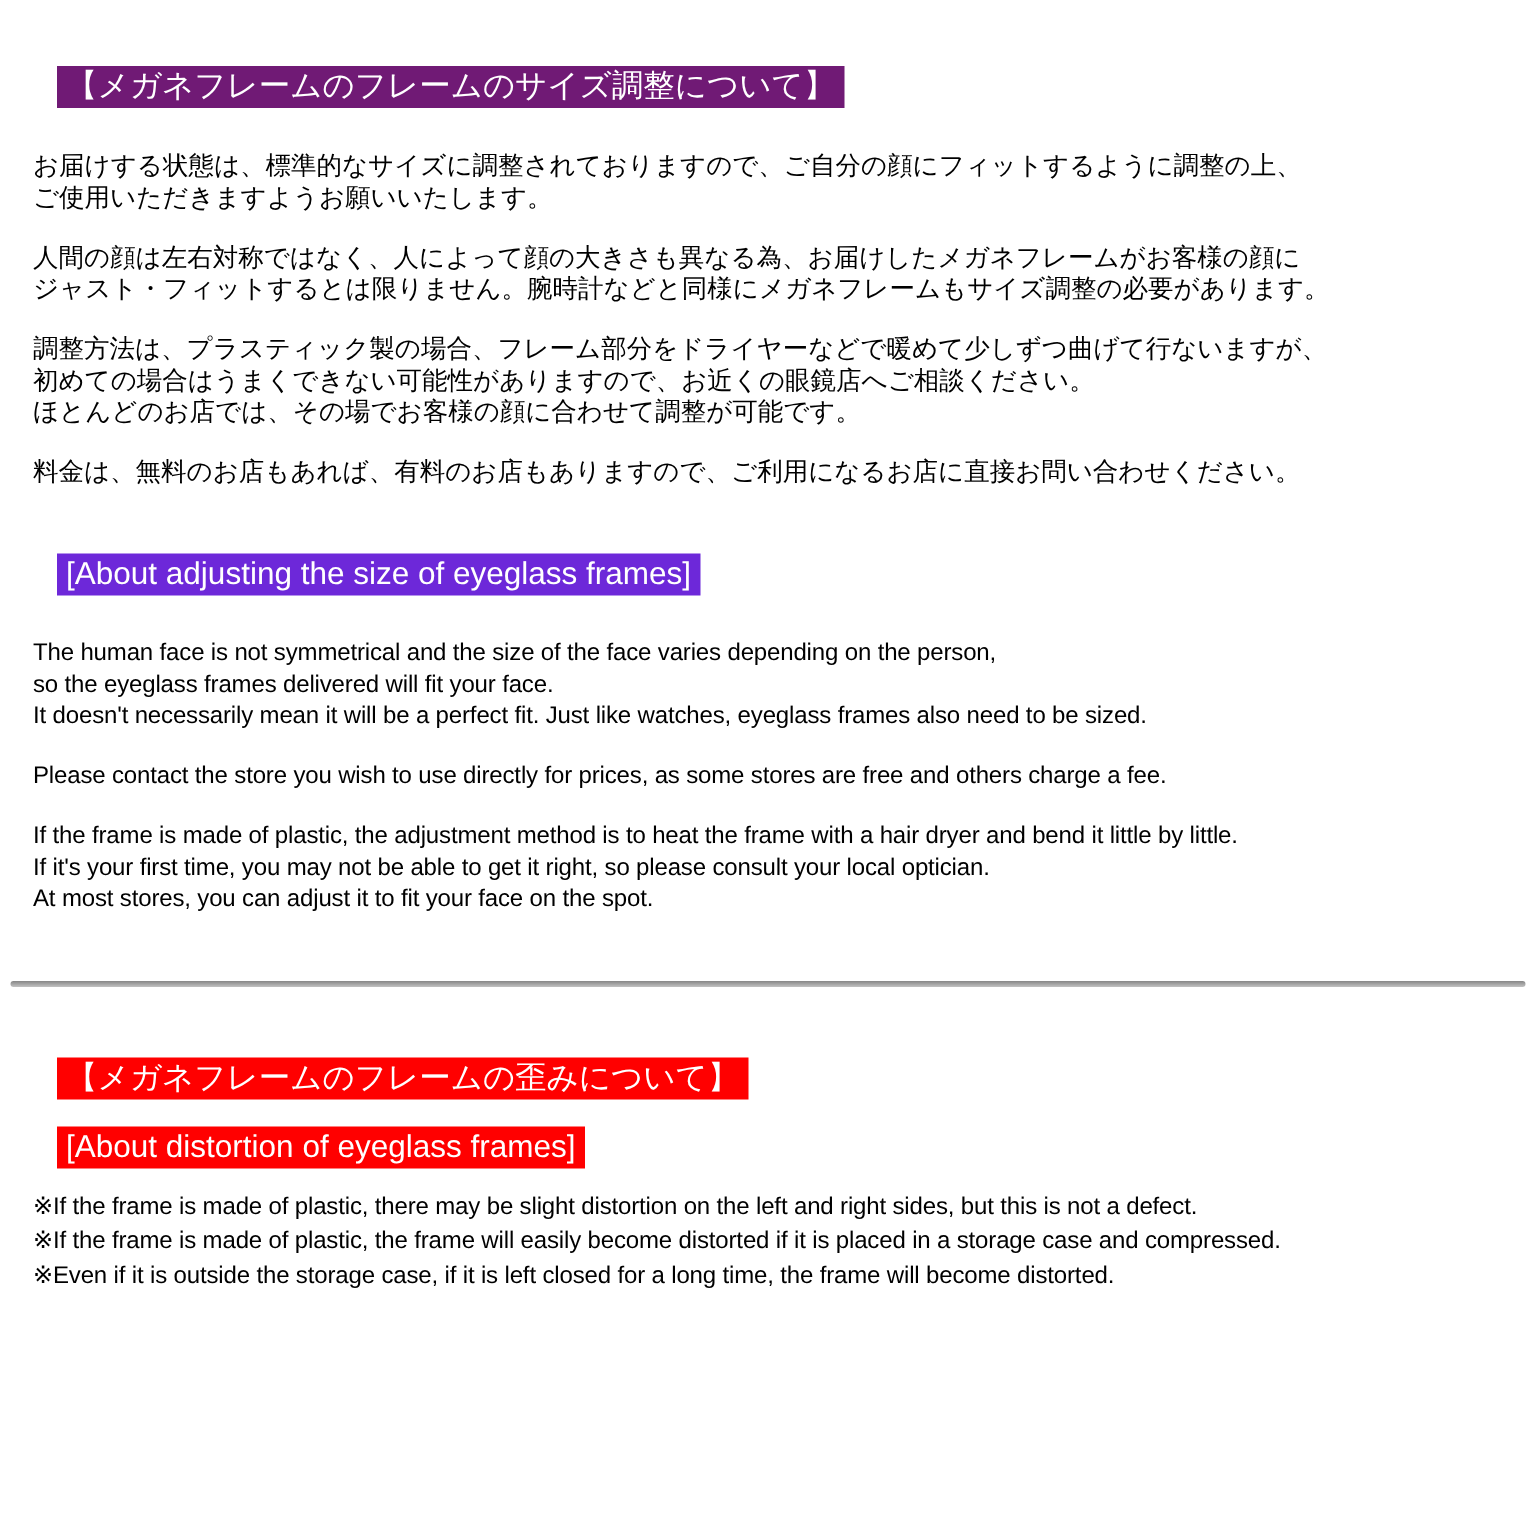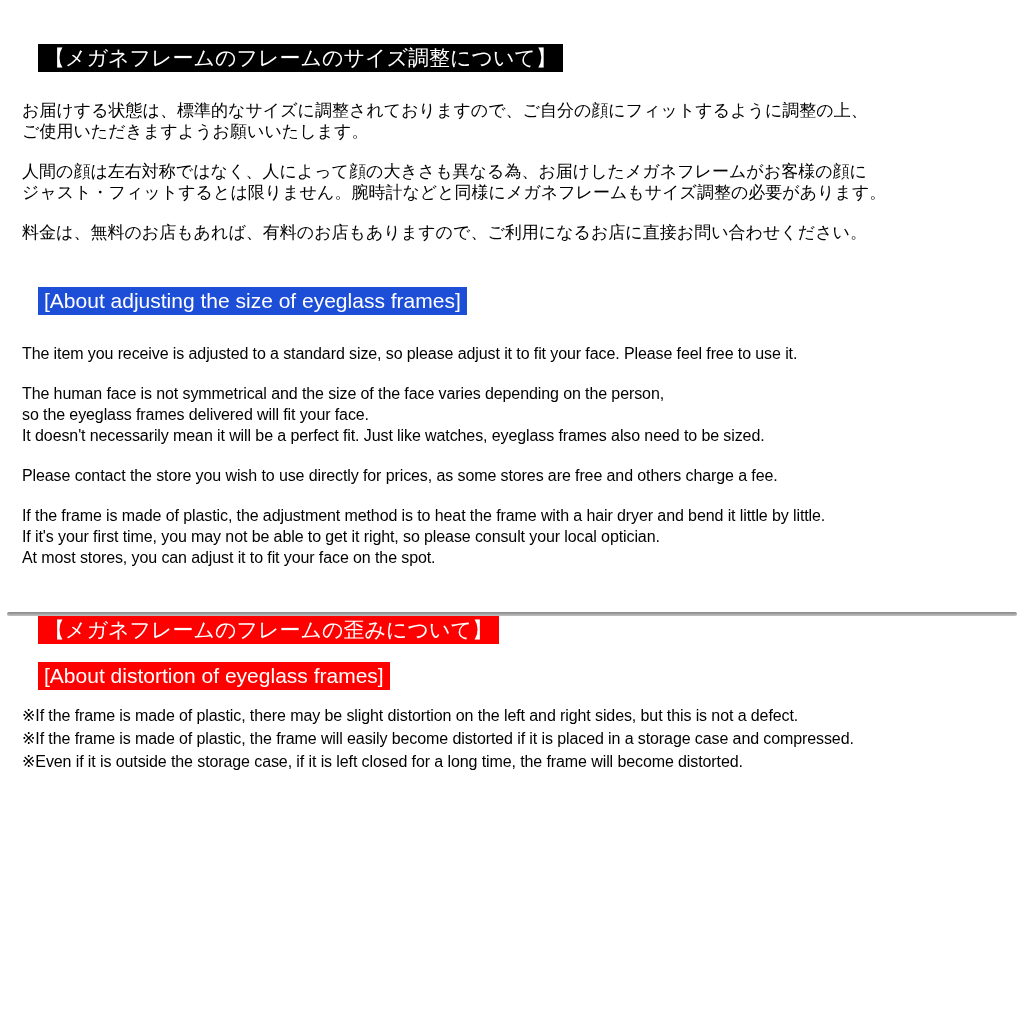--- a/index.html
+++ b/index.html
@@ -25,21 +25,21 @@
     background: #ff0000;
     color: #ffffff;
     font-size: 21px;
     font-weight: normal;
     line-height: 28px;
     white-space: nowrap;
   }
   .badge-block { display: block; line-height: 0; }
   .bb-1 { margin-bottom: 28px; }
   .bb-2 { margin-top: 44px; margin-bottom: 28px; }
-  .bb-3 { margin-bottom: 16px; }
+  .bb-3 { margin-top: 47px; margin-bottom: 16px; }
   .bb-4 { margin-top: 18px; margin-bottom: 14px; }
   p {
     margin: 0 0 19px 22px;
     white-space: pre-line;
   }
   p.jp {
     font-size: 17px;
     line-height: 21px;
   }
   p.en {
@@ -66,34 +66,36 @@
     border-radius: 2px;
   }
 </style>
 </head>
 <body>
 
 <div class="page">
 
   <section>
     <div class="badge-block bb-1">
-      <h2 class="badge" style="background: #000000; color: rgb(255, 255, 255);">【メガネフレームのフレームのサイズ調整について】</h2>
+      <h2 class="badge" style="background: #701a75; color: rgb(255, 255, 255);">【メガネフレームのフレームのサイズ調整について】</h2>
     </div>
     <p class="jp">お届けする状態は、標準的なサイズに調整されておりますので、ご自分の顔にフィットするように調整の上、
 ご使用いただきますようお願いいたします。</p>
     <p class="jp">人間の顔は左右対称ではなく、人によって顔の大きさも異なる為、お届けしたメガネフレームがお客様の顔に
 ジャスト・フィットするとは限りません。腕時計などと同様にメガネフレームもサイズ調整の必要があります。</p>
+    <p class="jp">調整方法は、プラスティック製の場合、フレーム部分をドライヤーなどで暖めて少しずつ曲げて行ないますが、
+初めての場合はうまくできない可能性がありますので、お近くの眼鏡店へご相談ください。
+ほとんどのお店では、その場でお客様の顔に合わせて調整が可能です。</p>
     <p class="jp">料金は、無料のお店もあれば、有料のお店もありますので、ご利用になるお店に直接お問い合わせください。</p>
   </section>
 
   <section>
     <div class="badge-block bb-2">
-      <h2 class="badge" style="background: #1d4ed8; color: rgb(255, 255, 255);">[About adjusting the size of eyeglass frames]</h2>
+      <h2 class="badge" style="background: #6d28d9; color: rgb(255, 255, 255);">[About adjusting the size of eyeglass frames]</h2>
     </div>
-    <p class="en">The item you receive is adjusted to a standard size, so please adjust it to fit your face. Please feel free to use it.</p>
     <p class="en">The human face is not symmetrical and the size of the face varies depending on the person,
 so the eyeglass frames delivered will fit your face.
 It doesn't necessarily mean it will be a perfect fit. Just like watches, eyeglass frames also need to be sized.</p>
     <p class="en">Please contact the store you wish to use directly for prices, as some stores are free and others charge a fee.</p>
     <p class="en">If the frame is made of plastic, the adjustment method is to heat the frame with a hair dryer and bend it little by little.
 If it's your first time, you may not be able to get it right, so please consult your local optician.
 At most stores, you can adjust it to fit your face on the spot.</p>
   </section>
 
   <hr class="divider">

